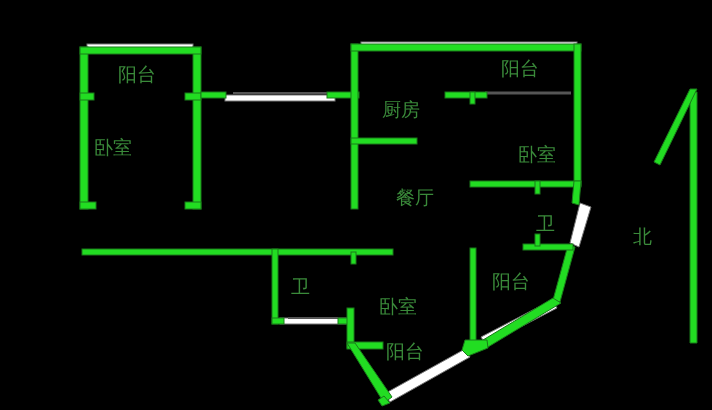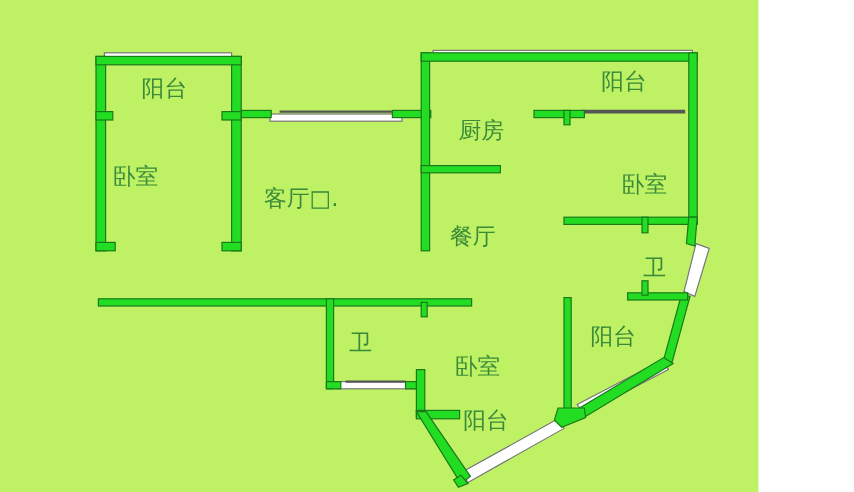--- a/index.html
+++ b/index.html
@@ -1,16 +1,16 @@
 <!DOCTYPE html>
 <html><head>
 <meta charset="utf-8">
 <style>
   html, body { margin: 0; padding: 0; background: #ffffff; }
-  #plan { position: relative; width: 632px; height: 410px; overflow: hidden; background: #bef264; }
+  #plan { position: relative; width: 712px; height: 410px; overflow: hidden; background: #000000; }
   svg { position: absolute; left: 0; top: 0; }
   .wall { stroke: #1a7a1a; stroke-width: 1; fill: #22dd22; }
   .label { position: absolute; color: #3a8a3a; font-family: "DejaVu Sans", sans-serif; font-size: 19px; line-height: 1; white-space: nowrap; }
 </style>
 </head>
 <body>
 
 <div id="plan">
 <svg width="712" height="410" viewBox="0 0 712 410">
 
@@ -73,24 +73,23 @@
   </g>
 
   <g>
     <polygon class="wall" points="690,92 697,92 697,343 690,343"></polygon>
     <polygon class="wall" points="690,89 697,89 660,165 654,162"></polygon>
   </g>
 </svg>
 
 <div class="label" style="left:118px;top:65px;">阳台</div>
 <div class="label" style="left:94px;top:138px;">卧室</div>
-<div class="label" style="left:220px;top:157px;">客厅□.</div>
 <div class="label" style="left:382px;top:100px;">厨房</div>
 <div class="label" style="left:501px;top:59px;">阳台</div>
 <div class="label" style="left:518px;top:145px;">卧室</div>
-<div class="label" style="left:375px;top:188px;">餐厅</div>
+<div class="label" style="left:396px;top:188px;">餐厅</div>
 <div class="label" style="left:536px;top:214px;">卫</div>
 <div class="label" style="left:291px;top:277px;">卫</div>
 <div class="label" style="left:492px;top:272px;">阳台</div>
 <div class="label" style="left:379px;top:297px;">卧室</div>
 <div class="label" style="left:386px;top:342px;">阳台</div>
 <div class="label" style="left:633px;top:227px;">北</div>
 </div>
 
 </body></html>

